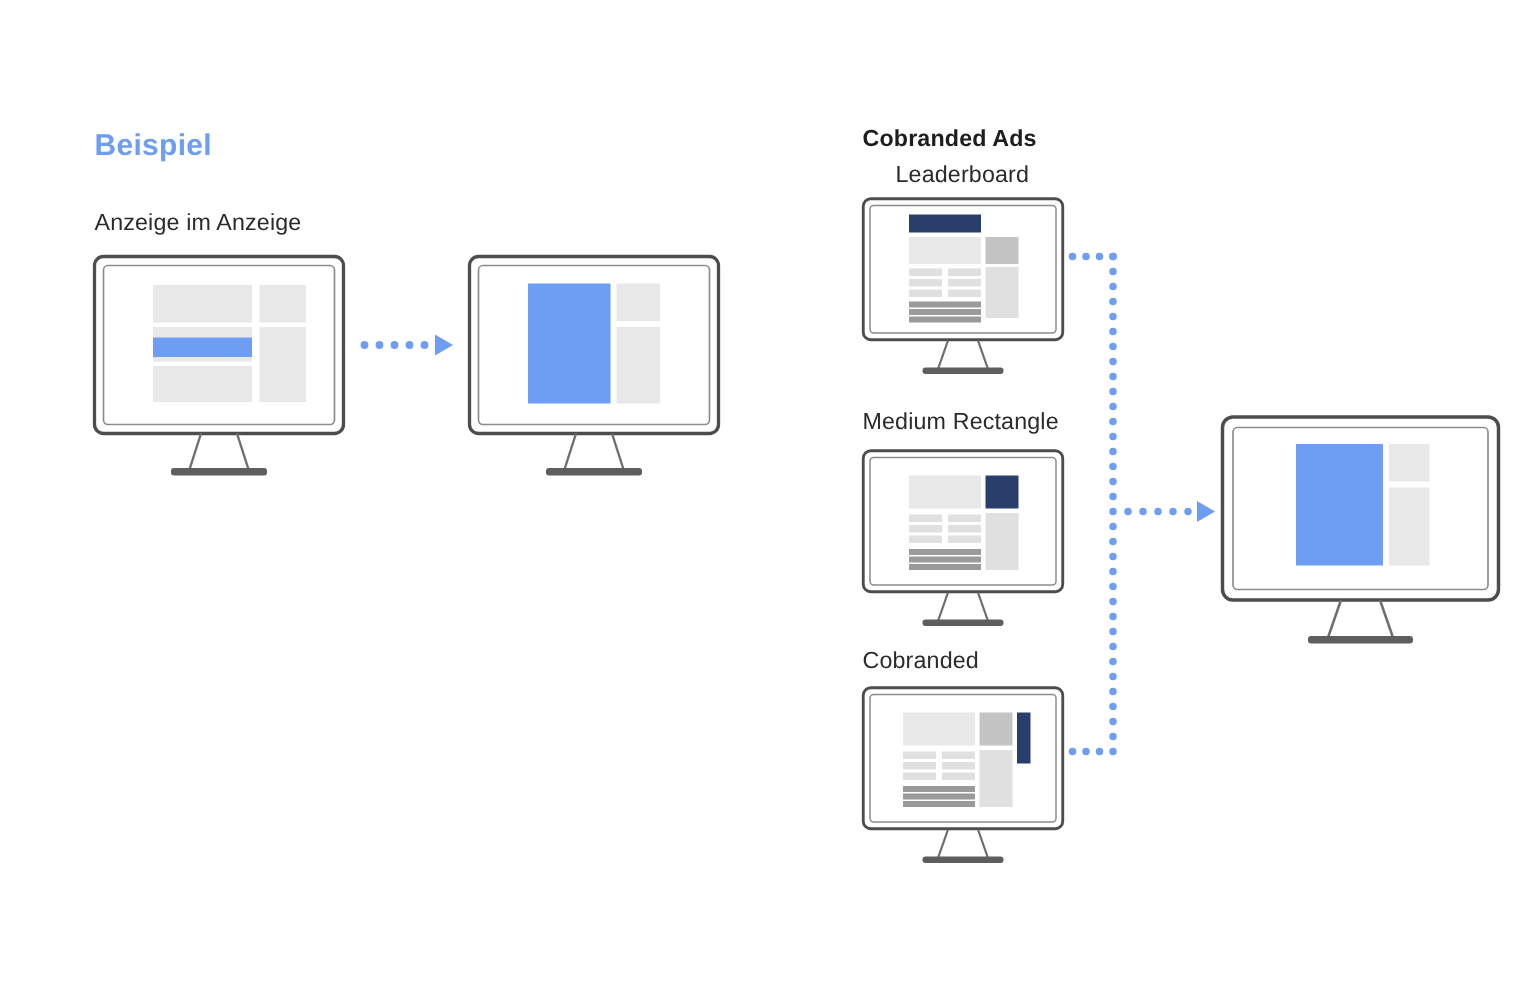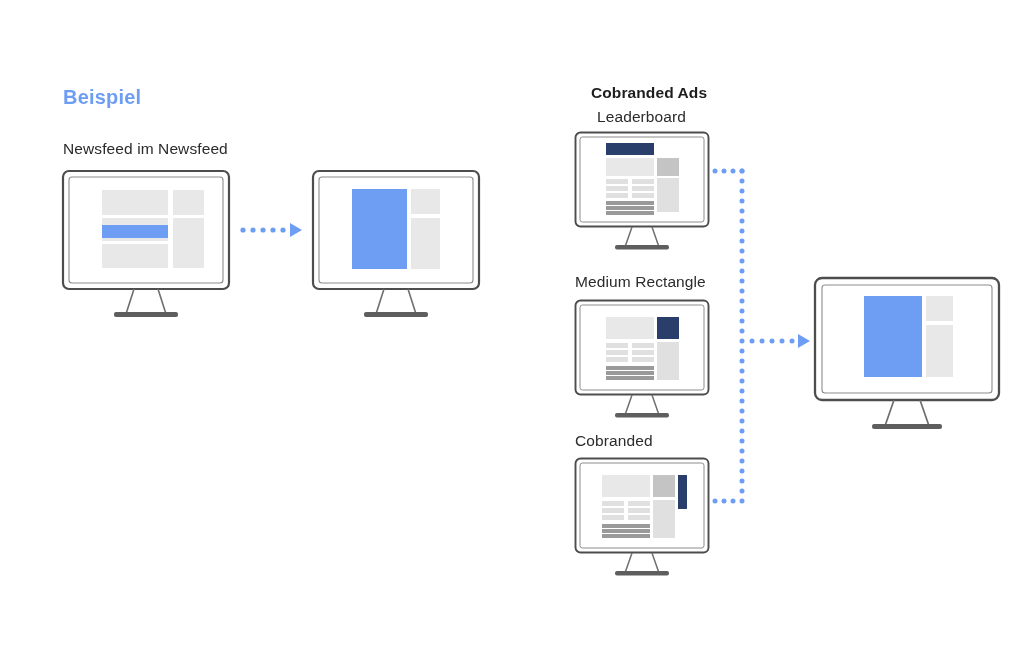--- a/index.html
+++ b/index.html
@@ -39,21 +39,20 @@
     font-weight: bold;
     letter-spacing: 0.2px;
   }
   .heading-dark {
     position: absolute;
     white-space: nowrap;
     color: #1d1d1d;
     font-size: 15.5px;
     font-weight: bold;
     letter-spacing: 0.1px;
-    margin-left: 16px;
   }
 
   
   .monitor {
     position: absolute;
   }
   .monitor svg {
     display: block;
     overflow: visible;
   }
@@ -69,21 +68,21 @@
     position: absolute;
   }
 </style>
 </head>
 <body>
 
 <div class="canvas">
 
   <div class="heading-blue" style="left:63px; top:86px;">Beispiel</div>
 
-  <div class="label" style="left:63px; top:140px;">Newsfeed im Newsfeed</div>
+  <div class="label" style="left:63px; top:140px;">Anzeige im Anzeige</div>
 
   <div class="monitor" style="left:60px; top:168px; width:172px; height:155px;">
     <svg width="172" height="155" viewBox="0 0 172 155">
       <rect x="3" y="3" width="166" height="118" rx="6" ry="6" fill="#ffffff" stroke="#4d4d4d" stroke-width="2.2"></rect>
       <rect x="9" y="9" width="154" height="106" rx="3" ry="3" fill="#ffffff" stroke="#8c8c8c" stroke-width="1.1"></rect>
       <path d="M74 121 L66 146 L106 146 L98 121" fill="none" stroke="#6f6f6f" stroke-width="1.6"></path>
       <rect x="54" y="144" width="64" height="5" rx="2" fill="#5e5e5e"></rect>
     </svg>
     <div class="screen-content" style="left:9px; top:9px; width:154px; height:106px;">
       <div class="blk" style="left:33px; top:13px; width:66px; height:25px; background:#e8e8e8;"></div>

